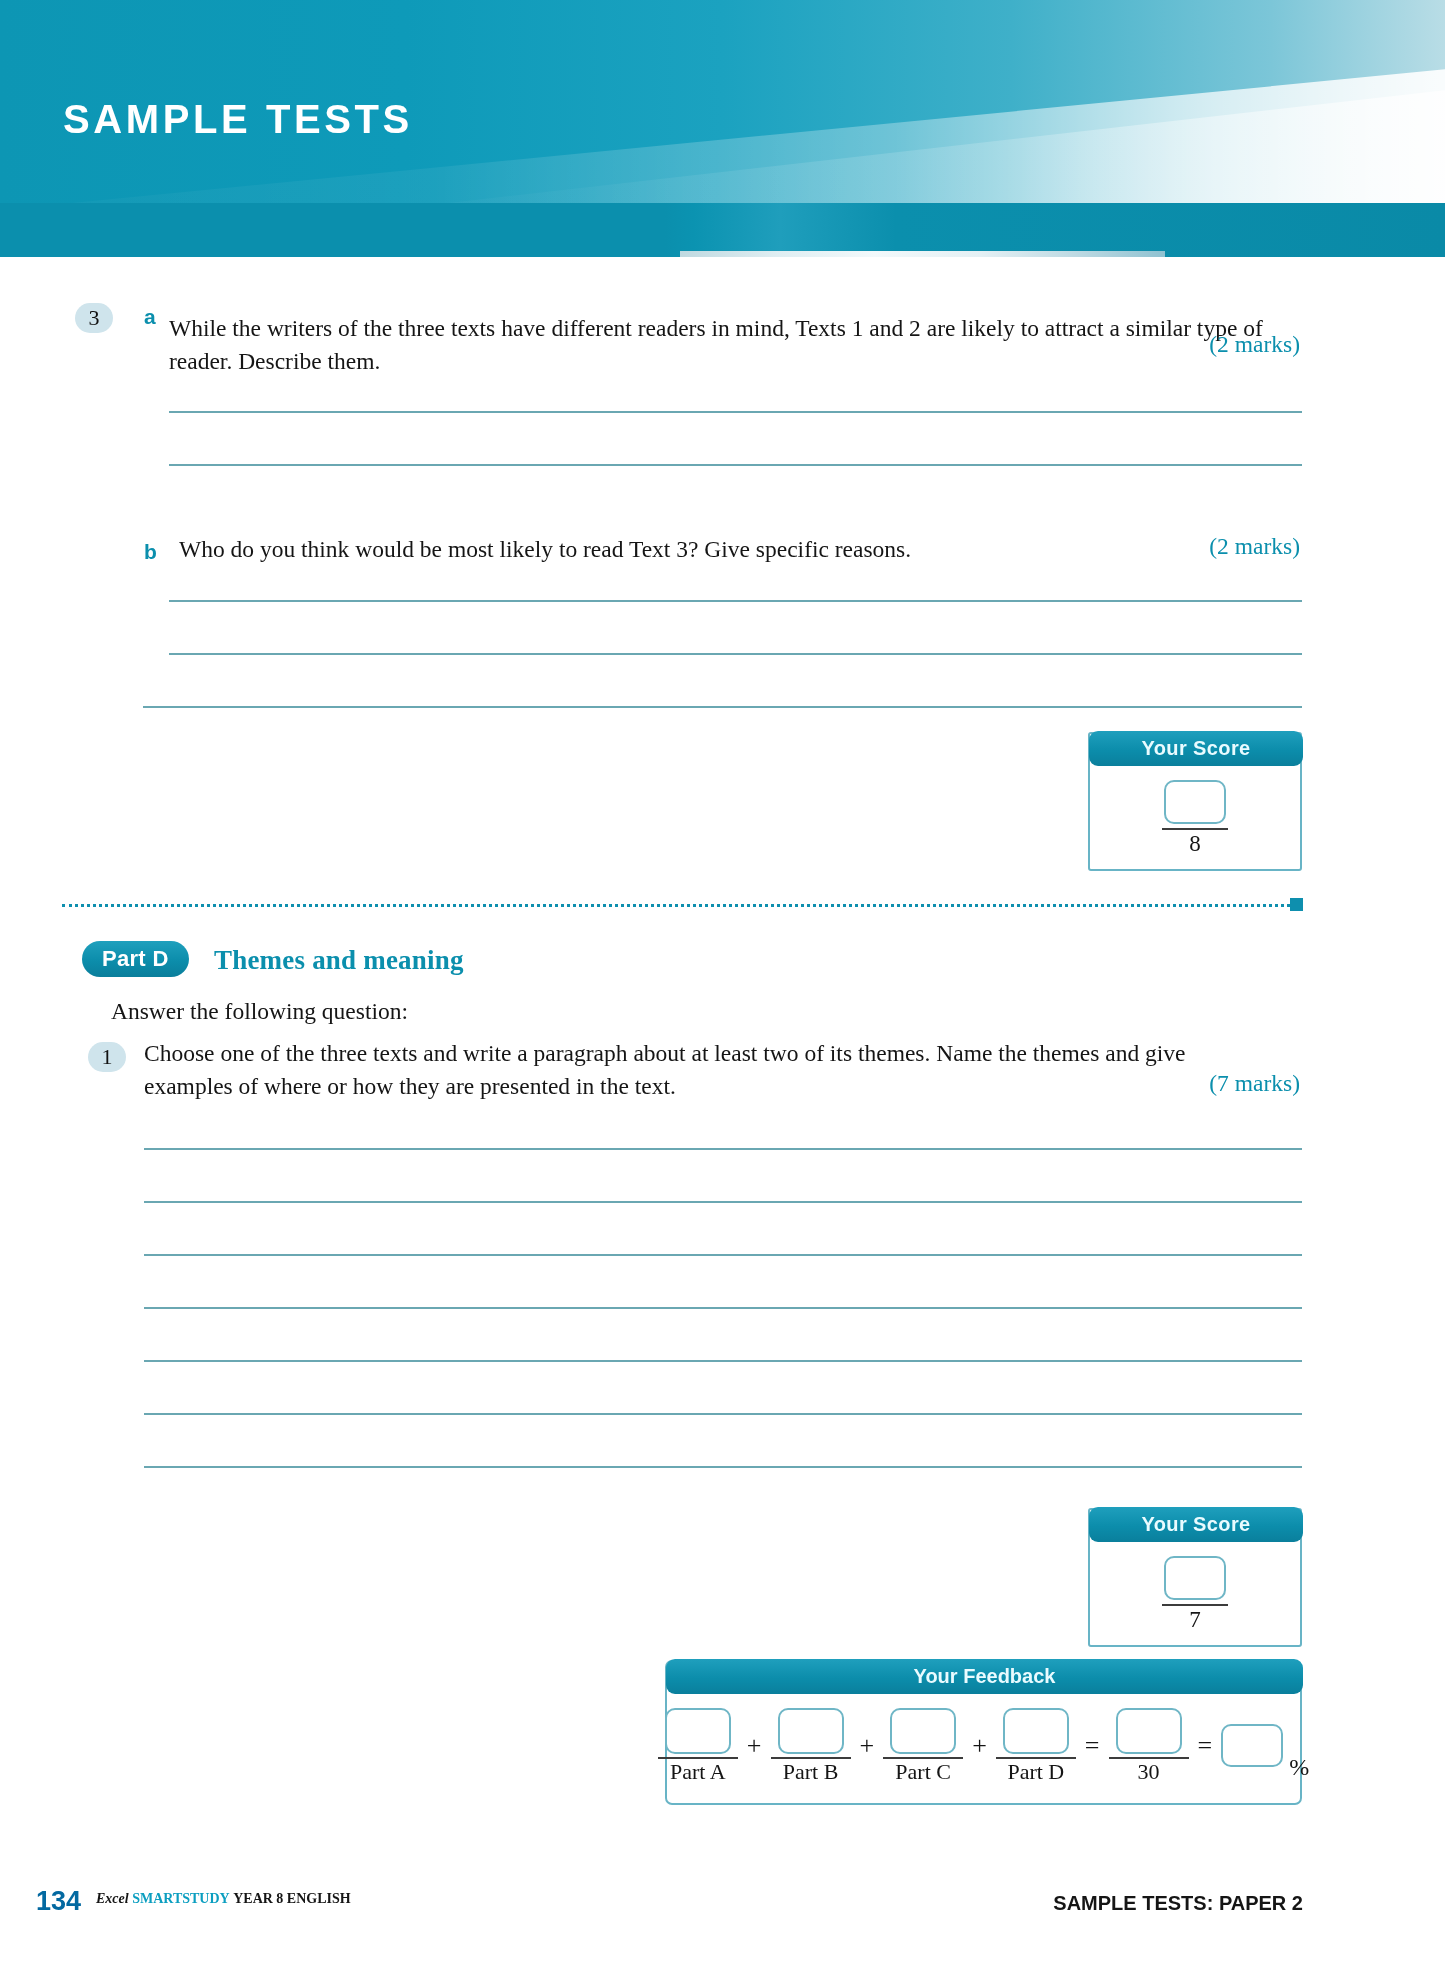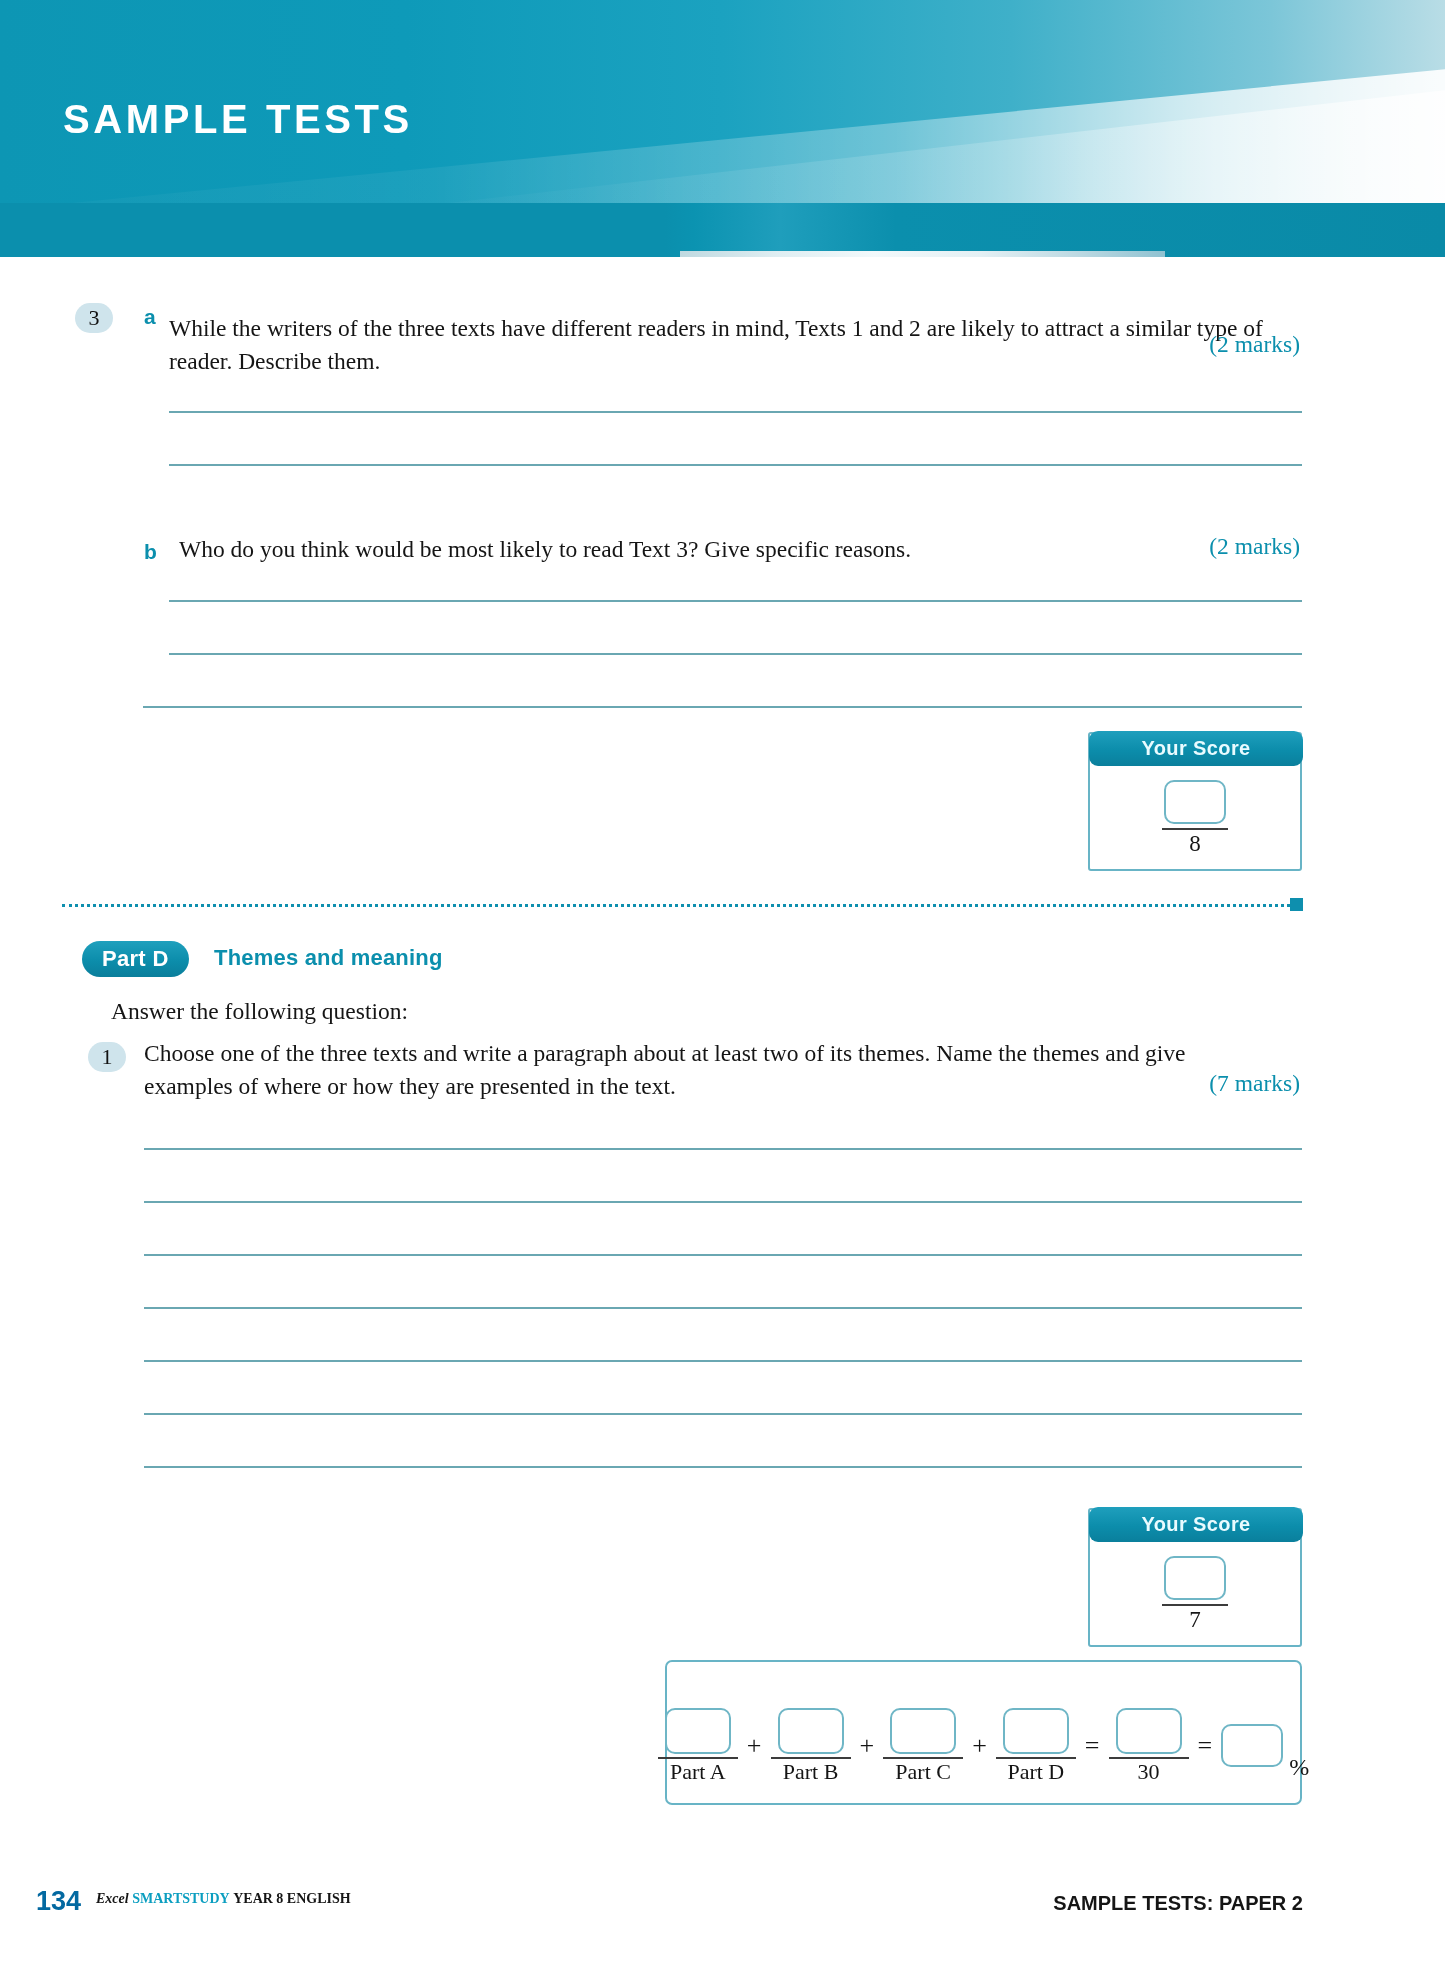--- a/index.html
+++ b/index.html
@@ -209,23 +209,23 @@
     align-items: center;
     justify-content: center;
     color: #ffffff;
     font-family: "Liberation Sans", sans-serif;
     font-weight: bold;
     font-size: 22px;
     letter-spacing: 0.3px;
   }
   .part-title {
     position: absolute;
-    font-family: Liberation Sans, sans-serif;
-    font-weight: bold;
-    font-size: 22px;
+    font-family: Liberation Serif, serif;
+    font-weight: bold;
+    font-size: 27px;
     color: #0b8fad;
     letter-spacing: 0.2px;
   }
   .instruction {
     position: absolute;
     font-family: "Liberation Serif", serif;
     font-size: 23.5px;
     color: #151515;
     margin-left: 24px;
   }
@@ -398,20 +398,21 @@
 <div class="scorebox" style="left:1088px; top:1508px;">
   <div class="scorebox-head">Your Score</div>
   <div class="scorebox-body">
     <div class="score-input"></div>
     <div class="score-rule"></div>
     <div class="score-denom">7</div>
   </div>
 </div>
 
 <div class="fbbox" style="left:665px; top:1660px; width:637px; height:145px;">
+  <div class="fbbox-head" style="width:637px;">Your Feedback</div>
   <div class="fb-row">
 
     <div class="fb-term">
       <div class="fb-input"></div>
       <div class="fb-rule"></div>
       <div class="fb-den">Part A</div>
     </div>
 
     <div class="fb-op">+</div>
 

